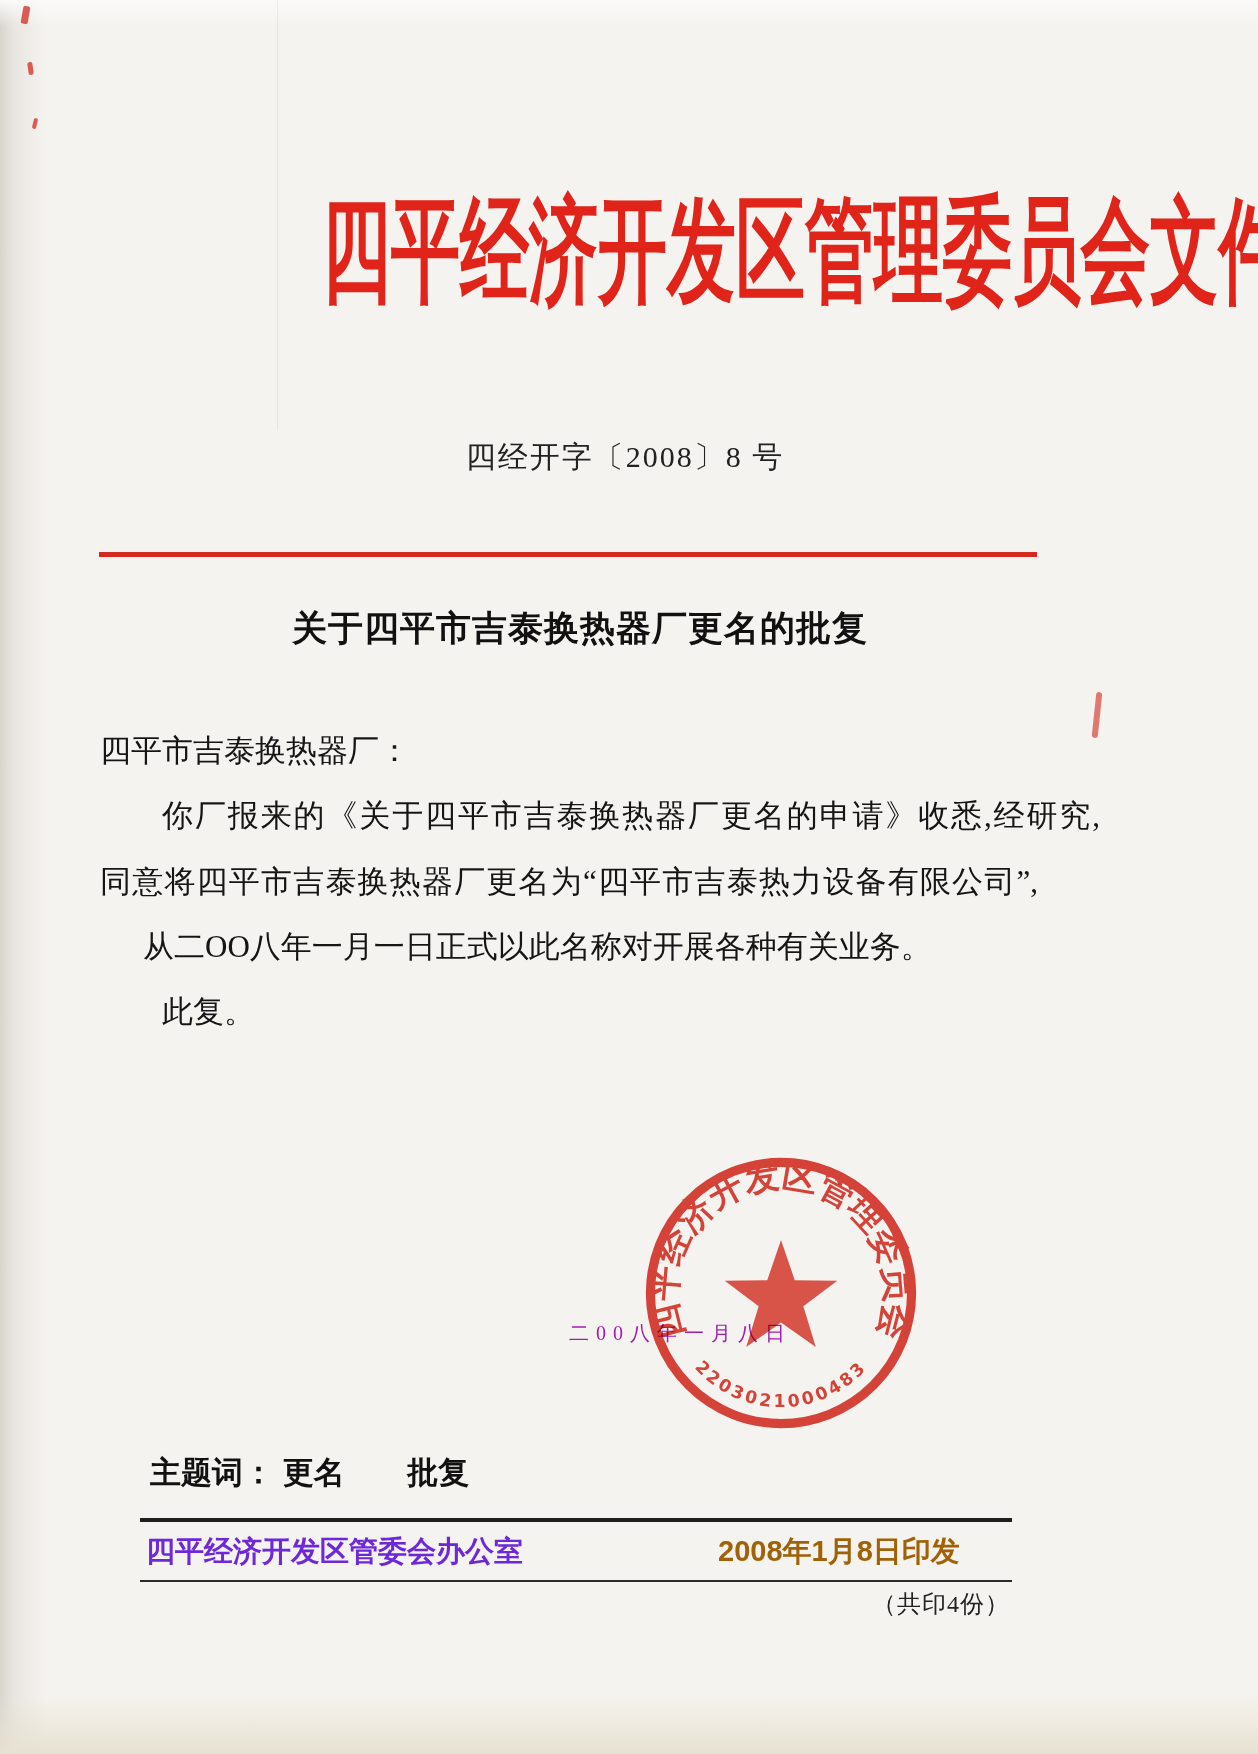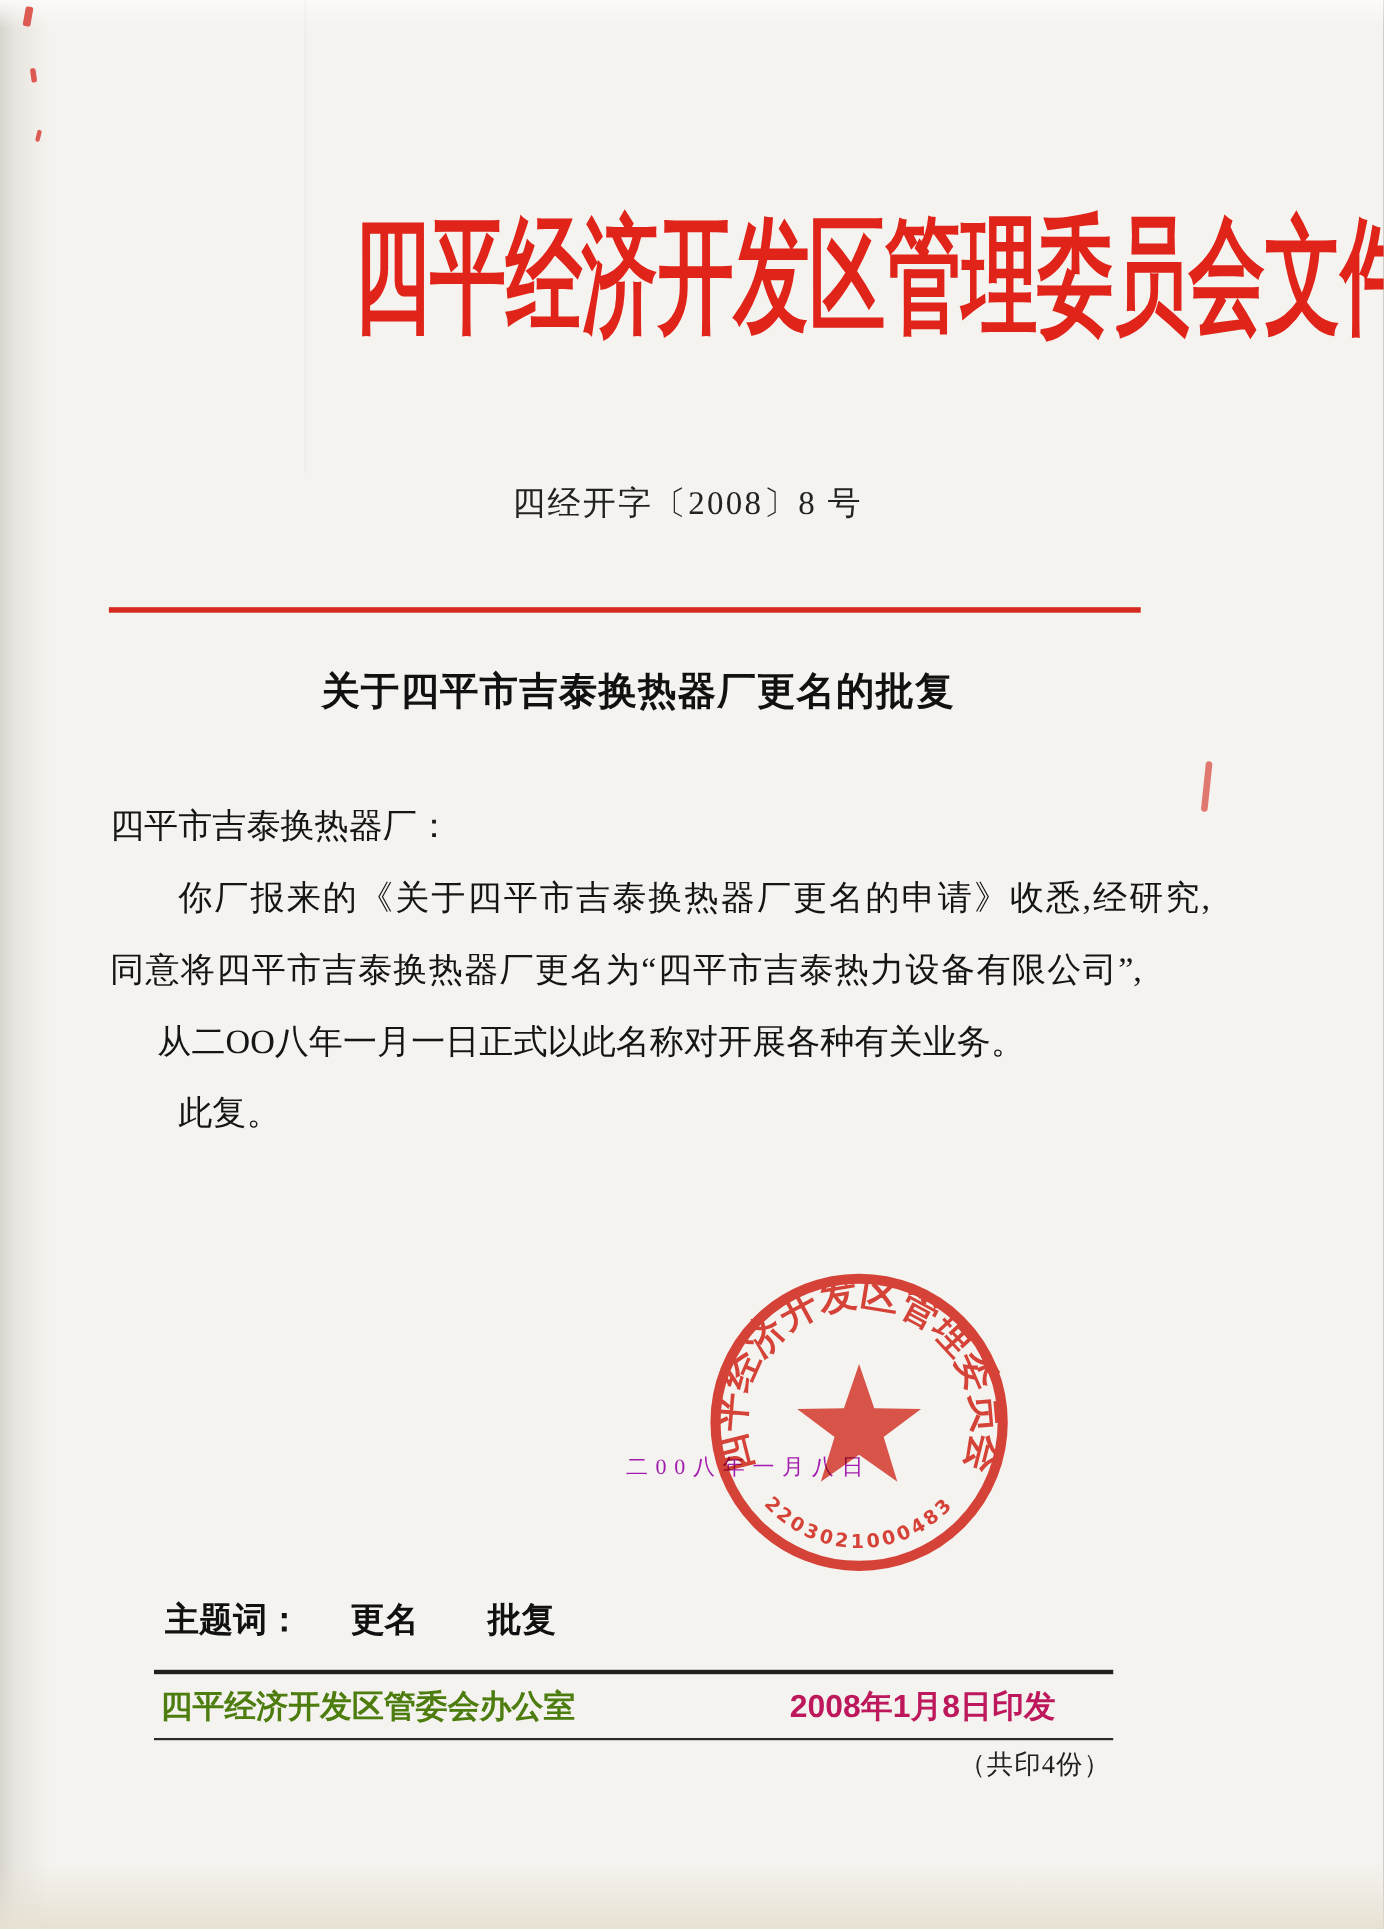--- a/index.html
+++ b/index.html
@@ -68,35 +68,35 @@
   .seal{
     position:absolute;left:628px;top:1140px;width:306px;height:306px;
     color:#dc3529;mix-blend-mode:multiply;opacity:.92;
   }
 
   .keywords{
     position:absolute;left:150px;top:1452px;
     font-family:"Liberation Sans","DejaVu Sans",sans-serif;
     font-weight:bold;font-size:31px;color:#111;white-space:nowrap;
   }
-  .keywords .kw1{margin-left:36px;}
+  .keywords .kw1{}
   .keywords .kw2{margin-left:54px;}
 
   .hline1{position:absolute;left:140px;top:1518px;width:872px;height:4px;background:#1e1e1e;}
   .hline2{position:absolute;left:140px;top:1580px;width:872px;height:2px;background:#2a2a2a;}
 
   .footer-office{
     position:absolute;left:146px;top:1532px;
     font-family:Liberation Mono, monospace;
-    font-weight:600;font-size:29px;color:#4d7c0f;white-space:nowrap;
+    font-weight:600;font-size:29px;color:#6d28d9;white-space:nowrap;
   }
   .footer-printdate{
     position:absolute;left:718px;top:1532px;
     font-family:"Liberation Sans","DejaVu Sans",sans-serif;
-    font-weight:600;font-size:29px;color:#be185d;white-space:nowrap;
+    font-weight:600;font-size:29px;color:#a16207;white-space:nowrap;
   }
   .footer-copies{
     position:absolute;left:872px;top:1588px;
     font-size:24px;color:#222;white-space:nowrap;letter-spacing:1px;
   }
 </style>
 </head>
 <body>
 
 <div class="page">

